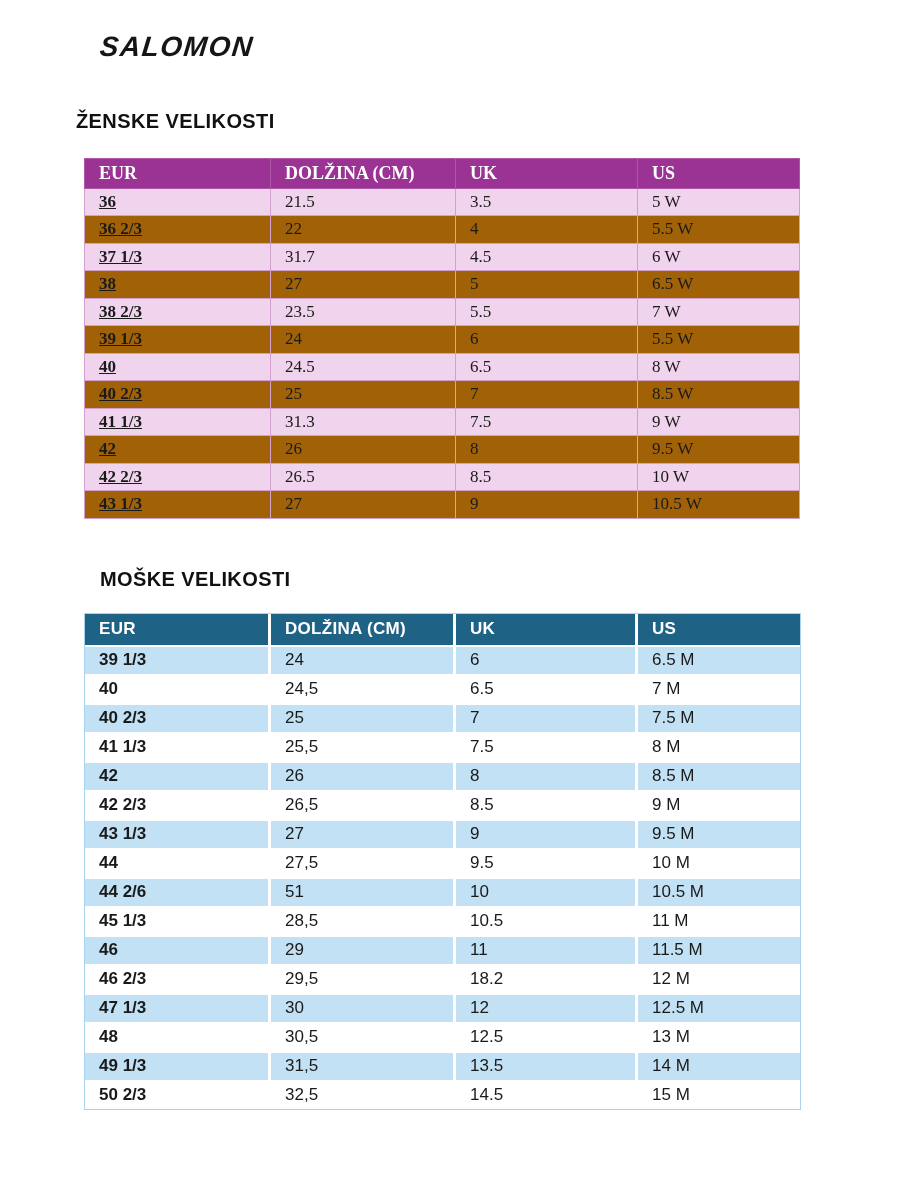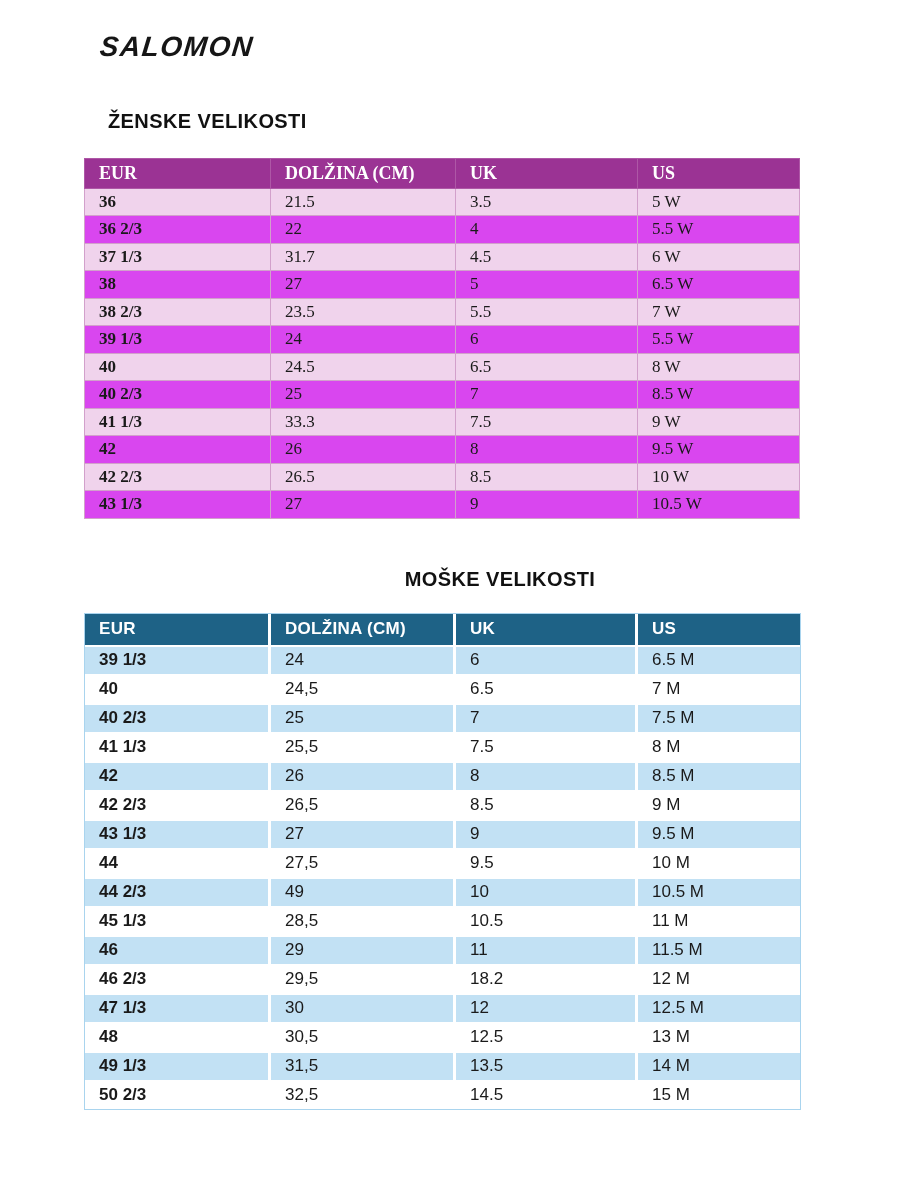--- a/index.html
+++ b/index.html
@@ -30,22 +30,22 @@
     line-height: 1.2;
   }
   .section-heading {
     font-family: "Liberation Sans", sans-serif;
     font-weight: bold;
     font-size: 20px;
     letter-spacing: 0.4px;
     color: #111111;
     line-height: 27px;
   }
-  .heading-women { margin: 44px 0 23px 108px; }
-  .heading-men   { margin: 47px 0 20px 100px; text-align: center; }
+  .heading-women { margin: 44px 0 23px 76px; }
+  .heading-men   { margin: 47px 0 20px 100px; }
 
   table.size-table {
     width: 715px;
     margin-left: 84px;
     table-layout: fixed;
   }
   col.c1 { width: 186px; }
   col.c2 { width: 185px; }
   col.c3 { width: 182px; }
   col.c4 { width: 162px; }
@@ -65,26 +65,26 @@
     text-align: left;
     height: 29px;
     padding: 0 0 0 14px;
     border: 1px solid var(--women-header-border, #ae57a6);
   }
   table.women td {
     font-size: 17px;
     height: 26.5px;
     padding: 0 0 0 14px;
     border: 1px solid var(--women-border, #d4a5ce);
-    background: #d946ef;
+    background: #a16207;
   }
   table.women tbody tr:nth-child(odd) td {
     background: var(--women-row-alt, #f0d3ec);
   }
-  table.women td:first-child { font-weight: bold; }
+  table.women td:first-child { font-weight: bold; text-decoration: underline; }
 
   
   table.men {
     border-collapse: separate;
     border-spacing: 0;
     border: 1px solid var(--men-border, #a9d4ee);
     font-family: "Liberation Sans", sans-serif;
   }
   table.men th {
     background: var(--men-header-bg, #1e6286);
@@ -182,21 +182,21 @@
             <td>8 W</td>
           </tr>
           <tr>
             <td>40 2/3</td>
             <td>25</td>
             <td>7</td>
             <td>8.5 W</td>
           </tr>
           <tr>
             <td>41 1/3</td>
-            <td>33.3</td>
+            <td>31.3</td>
             <td>7.5</td>
             <td>9 W</td>
           </tr>
           <tr>
             <td>42</td>
             <td>26</td>
             <td>8</td>
             <td>9.5 W</td>
           </tr>
           <tr>
@@ -275,22 +275,22 @@
             <td>9</td>
             <td>9.5 M</td>
           </tr>
           <tr>
             <td>44</td>
             <td>27,5</td>
             <td>9.5</td>
             <td>10 M</td>
           </tr>
           <tr>
-            <td>44 2/3</td>
-            <td>49</td>
+            <td>44 2/6</td>
+            <td>51</td>
             <td>10</td>
             <td>10.5 M</td>
           </tr>
           <tr>
             <td>45 1/3</td>
             <td>28,5</td>
             <td>10.5</td>
             <td>11 M</td>
           </tr>
           <tr>

